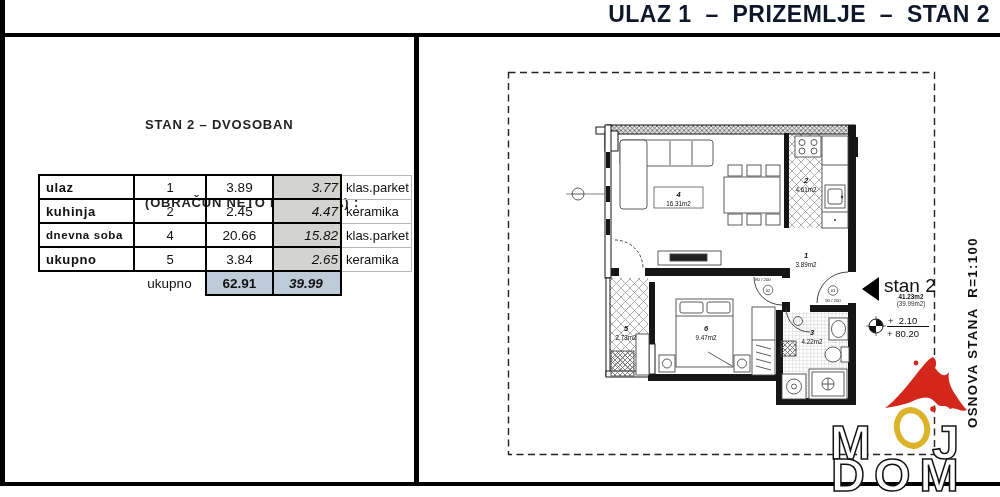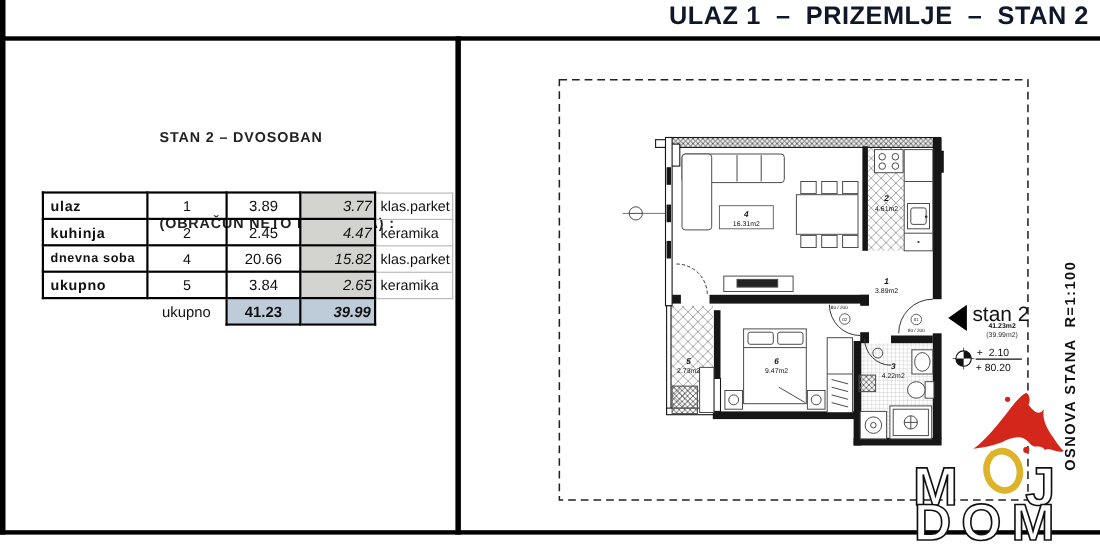--- a/index.html
+++ b/index.html
@@ -19,21 +19,21 @@
   td.c1{border:2px solid #000;font-weight:bold;font-size:13px;padding-left:6px;letter-spacing:.6px;}
   td.c2{border:2px solid #000;text-align:center;font-size:13px;}
   td.c3{border:2px solid #000;text-align:center;font-size:13.5px;}
   td.c4{border:2px solid #000;background:#d3d3cf;font-style:italic;text-align:right;
         padding-right:2px;font-size:13.5px;}
   td.c5{border:1px solid #b5b5b5;border-left:none;padding-left:4px;font-size:13px;}
   td.t1,td.t5{border:none;}
   td.t2{border:none;text-align:center;font-size:13.5px;}
   td.t3{border:2px solid #000;background:#becbd9;font-weight:bold;text-align:center;font-size:13.5px;}
   td.t4{border:2px solid #000;background:#becbd9;font-weight:bold;font-style:italic;
-        text-align:right;padding-right:3px;font-size:13.5px;}
+        text-align:center;padding-right:3px;font-size:13.5px;}
   svg.plan{position:absolute;left:420px;top:37px;z-index:2;
            font-family:"Liberation Sans",sans-serif;}
   svg.plan text{white-space:pre;}
 </style>
 </head>
 <body>
 
 <div class="page">
 
   <div class="main-title">ULAZ 1  –  PRIZEMLJE  –  STAN 2</div>
@@ -80,21 +80,21 @@
     <tr>
       <td class="c1">ukupno</td>
       <td class="c2">5</td>
       <td class="c3">3.84</td>
       <td class="c4">2.65</td>
       <td class="c5">keramika</td>
     </tr>
     <tr>
       <td class="t1"></td>
       <td class="t2">ukupno</td>
-      <td class="t3">41.23</td>
+      <td class="t3">62.91</td>
       <td class="t4">39.99</td>
       <td class="t5"></td>
     </tr>
   </tbody>
     </table>
 
   <svg class="plan" width="580" height="460" viewBox="420 37 580 460">
     <defs>
       <pattern id="hx" width="9" height="9" patternUnits="userSpaceOnUse">
         <path d="M0,9 L9,0 M0,0 L9,9" stroke="#9a9a9a" stroke-width="0.8" fill="none"></path>

